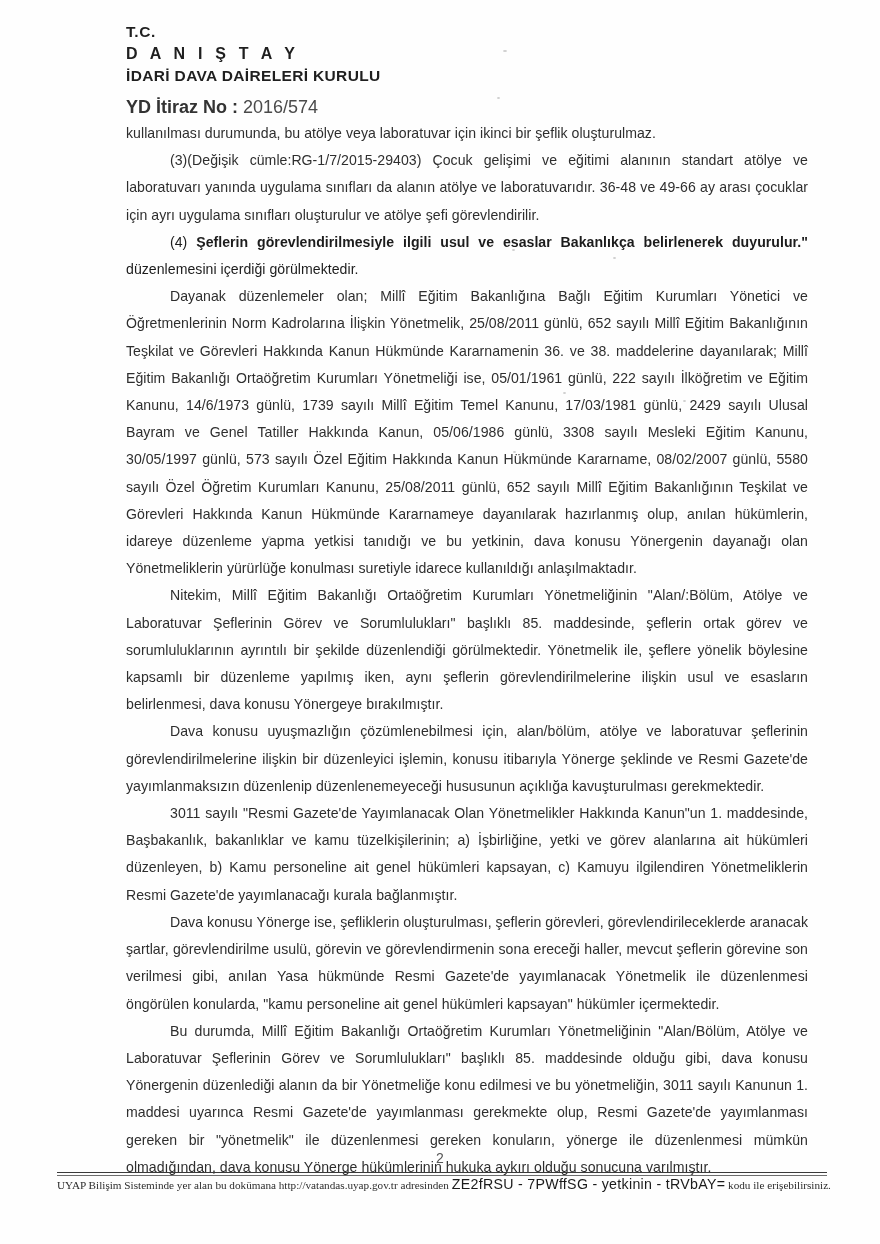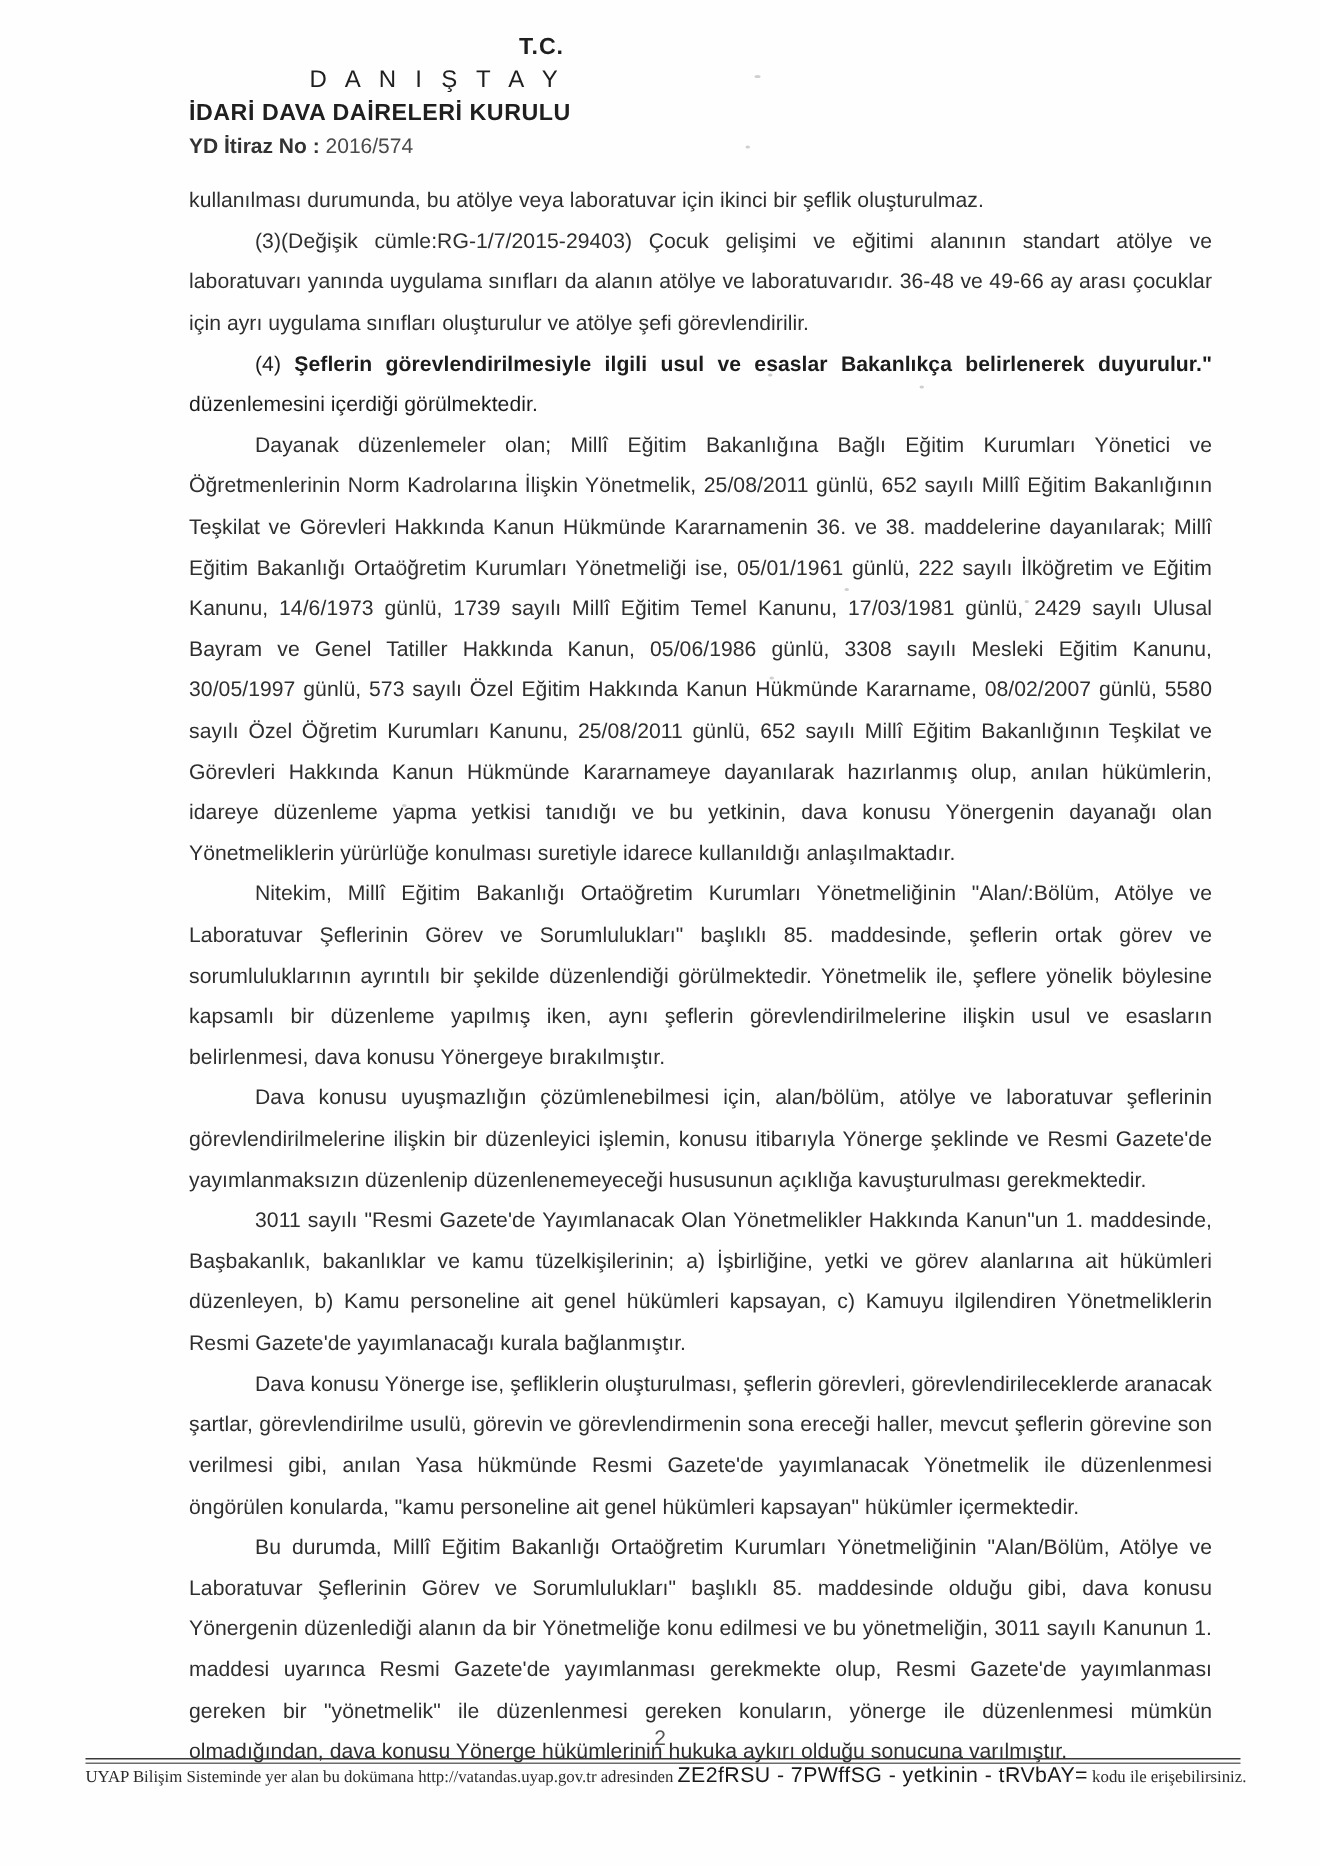--- a/index.html
+++ b/index.html
@@ -22,55 +22,55 @@
 
   
   .doc-header {
     position: absolute;
     left: 126px;
     top: 22px;
     width: 684px;
   }
 
   .hdr-tc {
-    text-align: right;
+    text-align: left;
     width: 250px;
     font-size: 15.5px;
     font-weight: 700;
     letter-spacing: 0.6px;
     color: #1f1f1f;
     line-height: 20px;
   }
 
   .hdr-danistay {
-    text-align: right;
+    text-align: left;
     width: 250px;
     font-size: 16px;
-    font-weight: 400;
+    font-weight: 700;
     letter-spacing: 4.2px;
     color: #1f1f1f;
     line-height: 21px;
     margin-top: 1px;
   }
 
   .hdr-kurul {
     font-size: 15.5px;
     font-weight: 700;
     letter-spacing: 0.35px;
     color: #1f1f1f;
     line-height: 21px;
     margin-top: 1px;
   }
 
   .hdr-no {
-    font-size: 14px;
+    font-size: 18px;
     font-weight: 700;
     color: #333333;
     line-height: 20px;
-    margin-top: 1px;
+    margin-top: 11px;
   }
   .hdr-no .no-value {
     font-weight: 400;
     color: #4a4a4a;
   }
 
   
   .doc-body {
     position: absolute;
     left: 126px;

